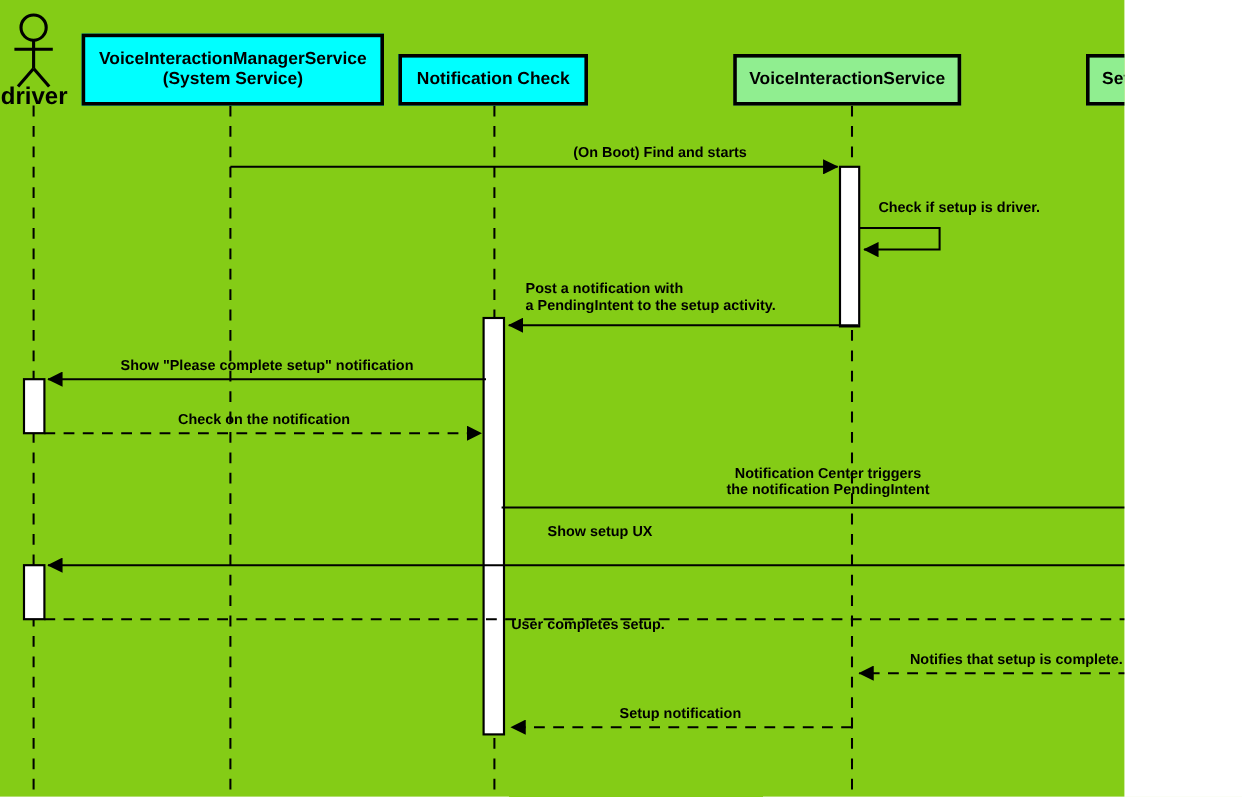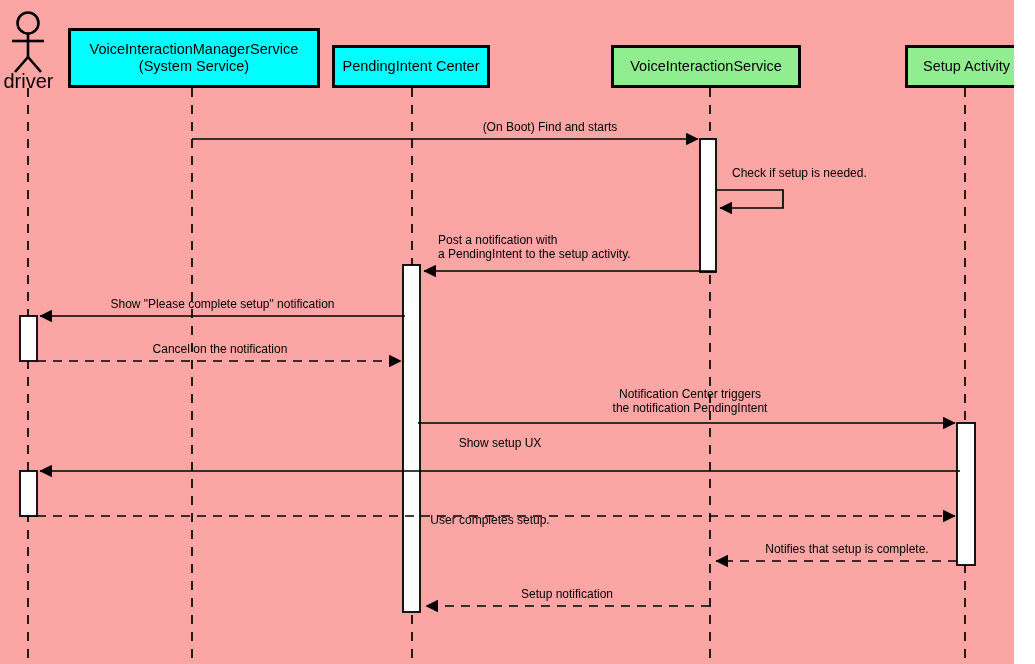--- a/index.html
+++ b/index.html
@@ -7,24 +7,25 @@
     margin: 0;
     padding: 0;
     background: #ffffff;
   }
   body {
     font-family: "Liberation Sans", sans-serif;
     color: #000000;
   }
   #diagram-root {
     position: relative;
-    width: 1014px;
+    width: 937px;
     height: 664px;
     overflow: hidden;
-    background: #fca5a5;
+    background: #84cc16;
+    font-weight: bold;
   }
   #diagram-svg {
     position: absolute;
     left: 0;
     top: 0;
     width: 1035px;
     height: 664px;
     display: block;
   }
   .lifeline-box {
@@ -113,38 +114,38 @@
 
       <line x1="957" y1="561" x2="716" y2="561" stroke-dasharray="9,7" marker-end="url(#arrow-filled)"></line>
 
       <line x1="710" y1="606" x2="426" y2="606" stroke-dasharray="9,7" marker-end="url(#arrow-filled)"></line>
     </g>
   </svg>
 
   <div class="lifeline-box" style="left:68px; top:28px; width:252px; height:60px; background:#00FFFF;">VoiceInteractionManagerService
 (System Service)</div>
 
-  <div class="lifeline-box" style="left:332px; top:45px; width:158px; height:43px; background:#00FFFF;">PendingIntent Center</div>
+  <div class="lifeline-box" style="left:332px; top:45px; width:158px; height:43px; background:#00FFFF;">Notification Check</div>
 
   <div class="lifeline-box" style="left:611px; top:45px; width:190px; height:43px; background:#90EE90;">VoiceInteractionService</div>
 
   <div class="lifeline-box" style="left:905px; top:45px; width:123px; height:43px; background:#90EE90;">Setup Activity</div>
 
   <div class="actor-label" style="left:0px; top:70px; width:57px;">driver</div>
 
   <div class="msg-label" style="left:350px; top:120px; width:400px;">(On Boot) Find and starts</div>
 
-  <div class="msg-label align-left" style="left:732px; top:166px; width:280px;">Check if setup is needed.</div>
+  <div class="msg-label align-left" style="left:732px; top:166px; width:280px;">Check if setup is driver.</div>
 
   <div class="msg-label align-left" style="left:438px; top:233px; width:290px;">Post a notification with
 a PendingIntent to the setup activity.</div>
 
   <div class="msg-label" style="left:45px; top:297px; width:355px;">Show "Please complete setup" notification</div>
 
-  <div class="msg-label" style="left:65px; top:342px; width:310px;">Cancel on the notification</div>
+  <div class="msg-label" style="left:65px; top:342px; width:310px;">Check on the notification</div>
 
   <div class="msg-label" style="left:560px; top:387px; width:260px;">Notification Center triggers
 the notification PendingIntent</div>
 
   <div class="msg-label" style="left:400px; top:436px; width:200px;">Show setup UX</div>
 
   <div class="msg-label" style="left:390px; top:497px; width:200px;margin-top:16px;">User completes setup.</div>
 
   <div class="msg-label" style="left:722px; top:542px; width:250px;">Notifies that setup is complete.</div>
 

